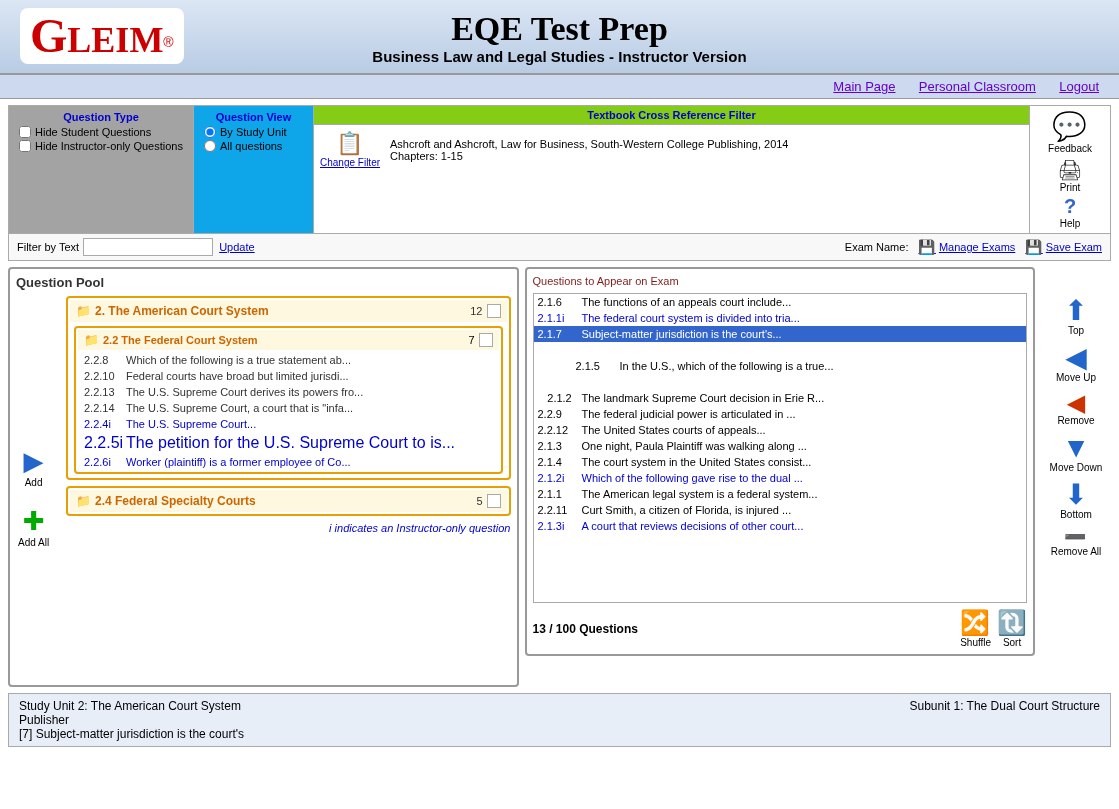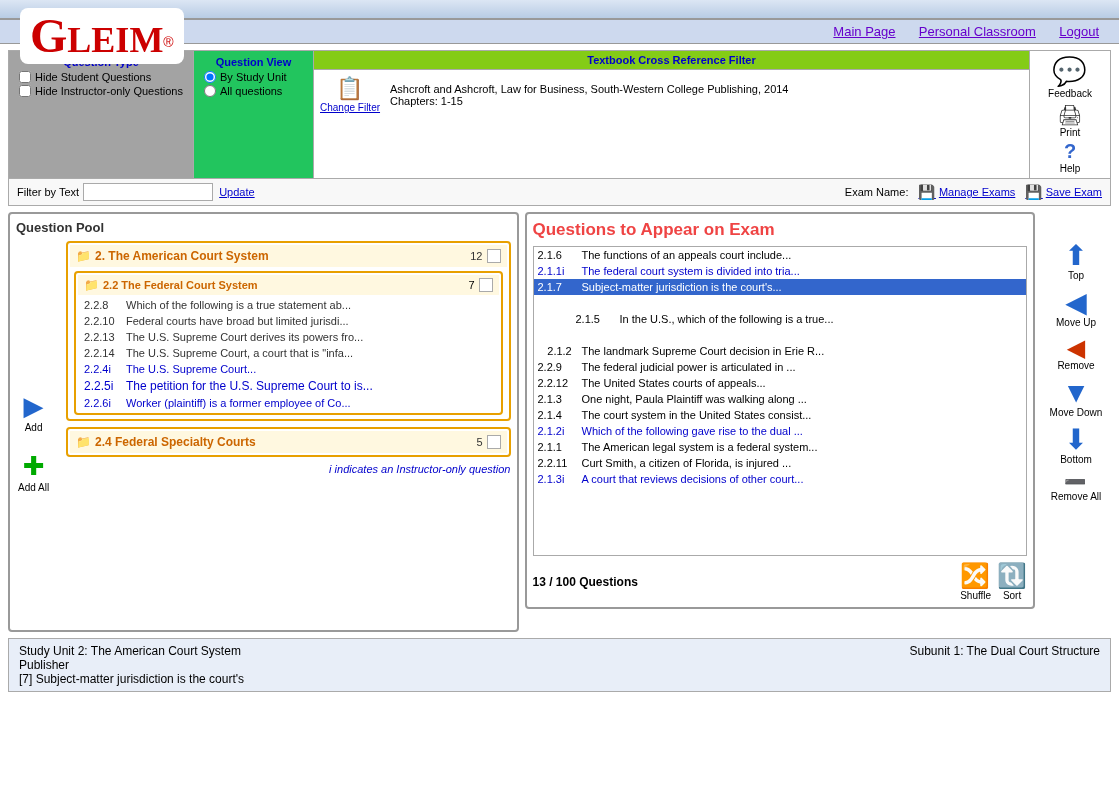--- a/index.html
+++ b/index.html
@@ -12,20 +12,28 @@
   </style>
 </head>
 <body>
 
 <div style="background: linear-gradient(to bottom, #dce6f4, #b8cce4); padding: 10px 20px 8px 20px; border-bottom: 2px solid #999; position: relative;">
   <div style="position: absolute; left: 20px; top: 8px;">
     <div style="background: white; border-radius: 8px; padding: 4px 10px; display: inline-block;">
       <span style="font-size: 48px; font-weight: bold; font-family: serif; color: #cc0000; line-height: 1;">G<span style="font-size: 36px;">LEIM</span></span><span style="font-size: 14px; color: #cc0000; vertical-align: super;">®</span>
     </div>
   </div>
+  <div style="text-align: center;">
+    <div style="font-size: 34px; font-weight: bold; font-family: 'Times New Roman', serif;">
+      <span>EQE Test Prep</span>
+    </div>
+    <div style="font-size: 15px; font-weight: bold;">
+      <span>Business Law and Legal Studies - Instructor Version</span>
+    </div>
+  </div>
 </div>
 
 <div style="background: #cdd9ee; text-align: right; padding: 4px 20px; border-bottom: 1px solid #999;">
   <a style="color: #6600cc; text-decoration: underline; margin-left: 20px; font-size: 13px; cursor: pointer;">Main Page</a>
   <a style="color: #6600cc; text-decoration: underline; margin-left: 20px; font-size: 13px; cursor: pointer;">Personal Classroom</a>
   <a style="color: #6600cc; text-decoration: underline; margin-left: 20px; font-size: 13px; cursor: pointer;">Logout</a>
 </div>
 
 <div style="border: 1px solid #aaa; margin: 6px 8px; background: #fff;">
   <div style="display: flex; align-items: stretch; border-bottom: 1px solid #aaa;">
@@ -35,21 +43,21 @@
       <div class="checkbox-row">
         <input type="checkbox" style="">
         <span style="font-size: 11px;">Hide Student Questions</span>
       </div>
       <div class="checkbox-row">
         <input type="checkbox" style="">
         <span style="font-size: 11px;">Hide Instructor-only Questions</span>
       </div>
     </div>
 
-    <div style="background: #22c55e; border-right: 1px solid #aaa; padding: 5px 10px; min-width: 120px;">
+    <div style="background: #0ea5e9; border-right: 1px solid #aaa; padding: 5px 10px; min-width: 120px;">
       <div style="color: #0000cc; font-weight: bold; font-size: 11px; text-align: center; margin-bottom: 3px;">Question View</div>
       <div class="checkbox-row">
         <input type="radio" name="qview" checked="" style="">
         <span style="font-size: 11px;">By Study Unit</span>
       </div>
       <div class="checkbox-row">
         <input type="radio" name="qview" style="">
         <span style="font-size: 11px;">All questions</span>
       </div>
     </div>
@@ -158,21 +166,21 @@
                 <span style="color: #333;">The U.S. Supreme Court derives its powers fro...</span>
               </div>
               <div style="display: flex; padding: 2px 6px; font-size: 11px; cursor: pointer;">
                 <span style="min-width: 42px; color: #333;">2.2.14</span>
                 <span style="color: #333;">The U.S. Supreme Court, a court that is "infa...</span>
               </div>
               <div style="display: flex; padding: 2px 6px; font-size: 11px; cursor: pointer;">
                 <span style="min-width: 42px; color: #0000cc;">2.2.4i</span>
                 <span style="color: #0000cc;">The U.S. Supreme Court...</span>
               </div>
-              <div style="display: flex; padding: 2px 6px; font-size: 12px; cursor: pointer; align-items: center;">
+              <div style="display: flex; padding: 2px 6px; font-size: 16px; cursor: pointer; align-items: center;">
                 <span style="min-width: 42px; color: #0000cc;">2.2.5i</span>
                 <span style="color: #0000cc;">The petition for the U.S. Supreme Court to is...</span>
               </div>
               <div style="display: flex; padding: 2px 6px; font-size: 11px; cursor: pointer;">
                 <span style="min-width: 42px; color: #0000cc;">2.2.6i</span>
                 <span style="color: #0000cc;">Worker (plaintiff) is a former employee of Co...</span>
               </div>
             </div>
           </div>
         </div>
@@ -189,21 +197,21 @@
             <span style="font-size: 12px; border: 1px solid #aaa; width: 14px; height: 14px; display: inline-block; background: #fff;"></span>
           </div>
         </div>
       </div>
     </div>
 
     <div style="color: #0000cc; font-style: italic; font-size: 11px; text-align: right; margin-top: 4px; margin-left: 50px;">i indicates an Instructor-only question</div>
   </div>
 
   <div style="flex: 1; border: 2px solid #999; border-radius: 4px; padding: 6px;">
-    <div style="font-weight: bold; font-size: 17px; margin-bottom: 6px; color: #ef4444;">Questions to Appear on Exam</div>
+    <div style="font-weight: normal; font-size: 11px; margin-bottom: 6px; color: #7f1d1d;">Questions to Appear on Exam</div>
     <div style="border: 1px solid #aaa; height: 310px; overflow-y: auto;">
 
       <div style="display: flex; padding: 2px 4px; font-size: 11px; cursor: pointer;">
         <span style="min-width: 44px;">2.1.6</span>
         <span>The functions of an appeals court include...</span>
       </div>
       <div style="display: flex; padding: 2px 4px; font-size: 11px; cursor: pointer;">
         <span style="min-width: 44px; color: #0000cc;">2.1.1i</span>
         <span style="color: #0000cc;">The federal court system is divided into tria...</span>
       </div>

